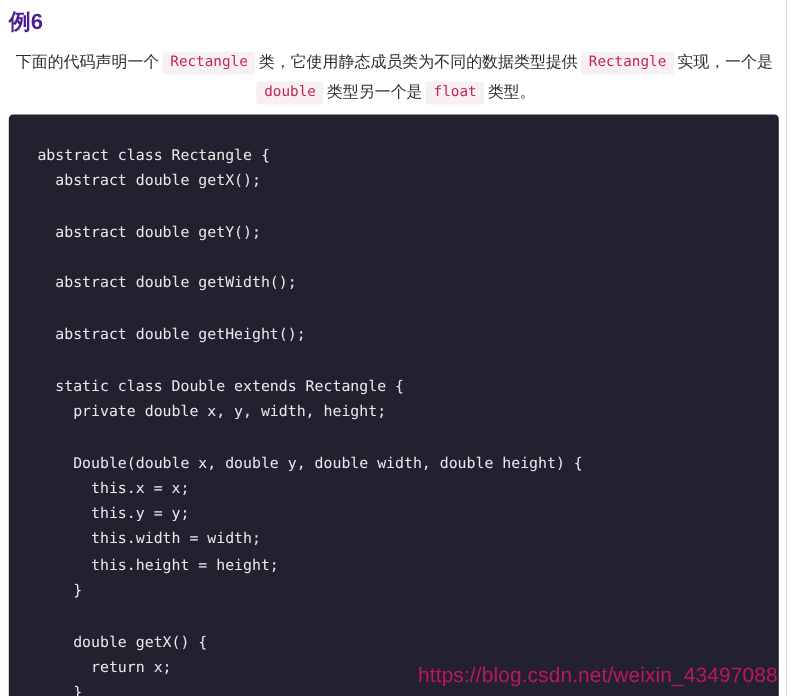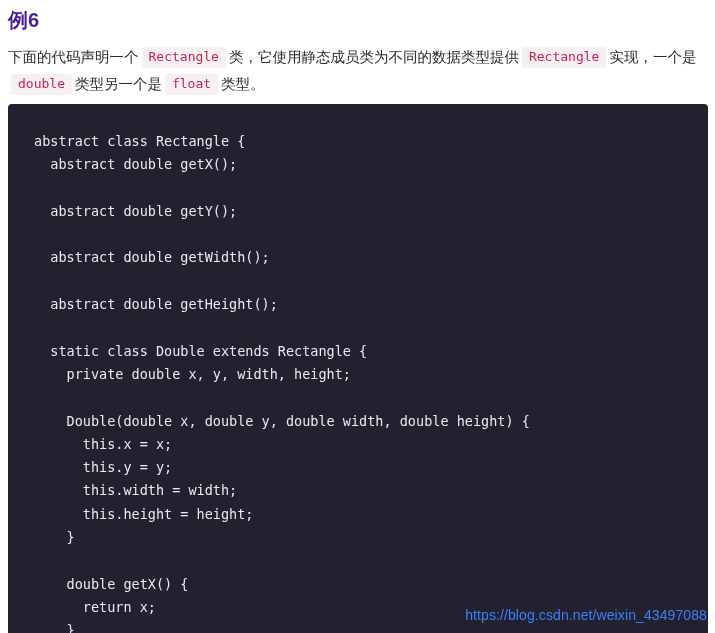--- a/index.html
+++ b/index.html
@@ -36,20 +36,21 @@
   }
 
   
   .article-paragraph {
     margin: 0;
     padding: 11px 6px 0 8px;
     font-size: 14.5px;
     line-height: 27px;
     color: #2b2b2b;
     word-break: break-word;
+    text-align: center;
   }
 
   .inline-code {
     display: inline-block;
     background: #f7f0f3;
     color: #c7254e;
     font-family: "DejaVu Sans Mono", "Liberation Mono", monospace;
     font-size: 13px;
     line-height: 18px;
     padding: 1px 7px 2px 7px;
@@ -83,23 +84,23 @@
     letter-spacing: 0px;
     -webkit-font-smoothing: antialiased;
   }
 
   
   .watermark {
     position: absolute;
     right: 8px;
     bottom: 9px;
     font-family: "Liberation Sans", "DejaVu Sans", sans-serif;
-    font-size: 14px;
+    font-size: 19px;
     line-height: 18px;
-    color: #3b82f6;
+    color: #be185d;
     letter-spacing: 0.1px;
     white-space: nowrap;
     user-select: none;
   }
 </style>
 </head>
 <body>
 
 <div id="page">
 

